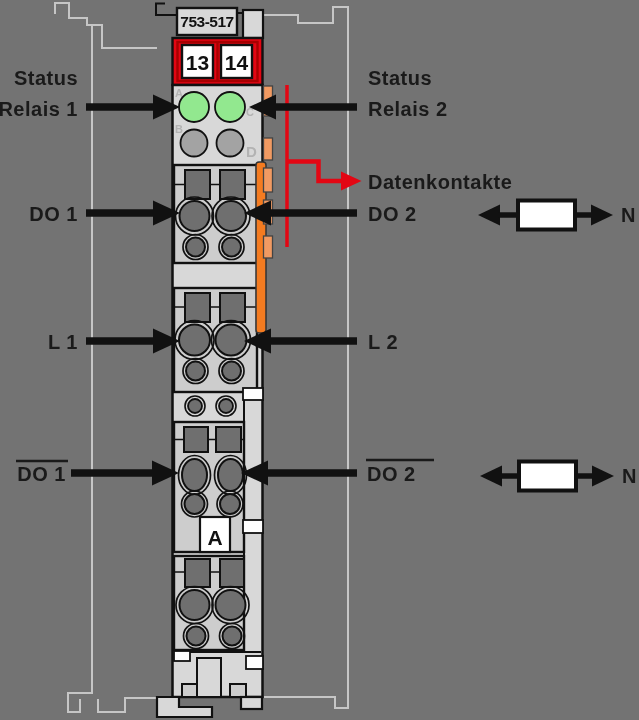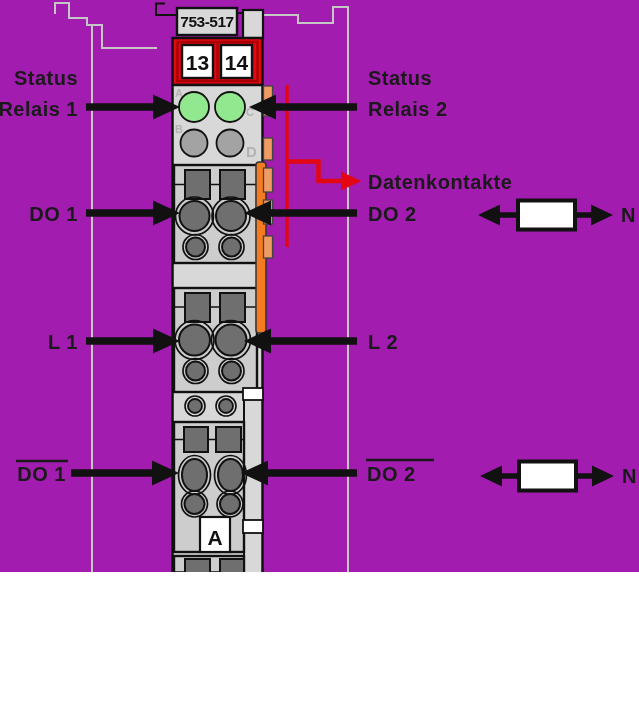--- a/index.html
+++ b/index.html
@@ -1,16 +1,16 @@
 <!DOCTYPE html>
 <html><head>
 <meta charset="utf-8">
 <style>
   html,body{margin:0;padding:0;background:#fff;}
-  .stage{width:639px;height:572px;position:relative;background:#a21caf;overflow:hidden;}
+  .stage{width:639px;height:720px;position:relative;background:#737373;overflow:hidden;}
   svg{display:block;}
   .nbr{fill:none;stroke:#c6c6c6;stroke-width:2;}
   .blk{stroke:#111;}
   .lbl{font:bold 20px "Liberation Sans","DejaVu Sans",sans-serif;fill:#1a1a1a;letter-spacing:0.5px;}
   .lblsm{font:bold 15.5px "Liberation Sans","DejaVu Sans",sans-serif;fill:#111;}
   .num{font:bold 21px "Liberation Sans","DejaVu Sans",sans-serif;fill:#111;}
   .ledltr{font:bold 11px "Liberation Sans","DejaVu Sans",sans-serif;fill:#b3b3b3;}
   .ledltr2{font:bold 15px "Liberation Sans","DejaVu Sans",sans-serif;fill:#b3b3b3;}
   .aline{stroke:#111;stroke-width:7.5;}
   .ahead{fill:#111;stroke:none;}

